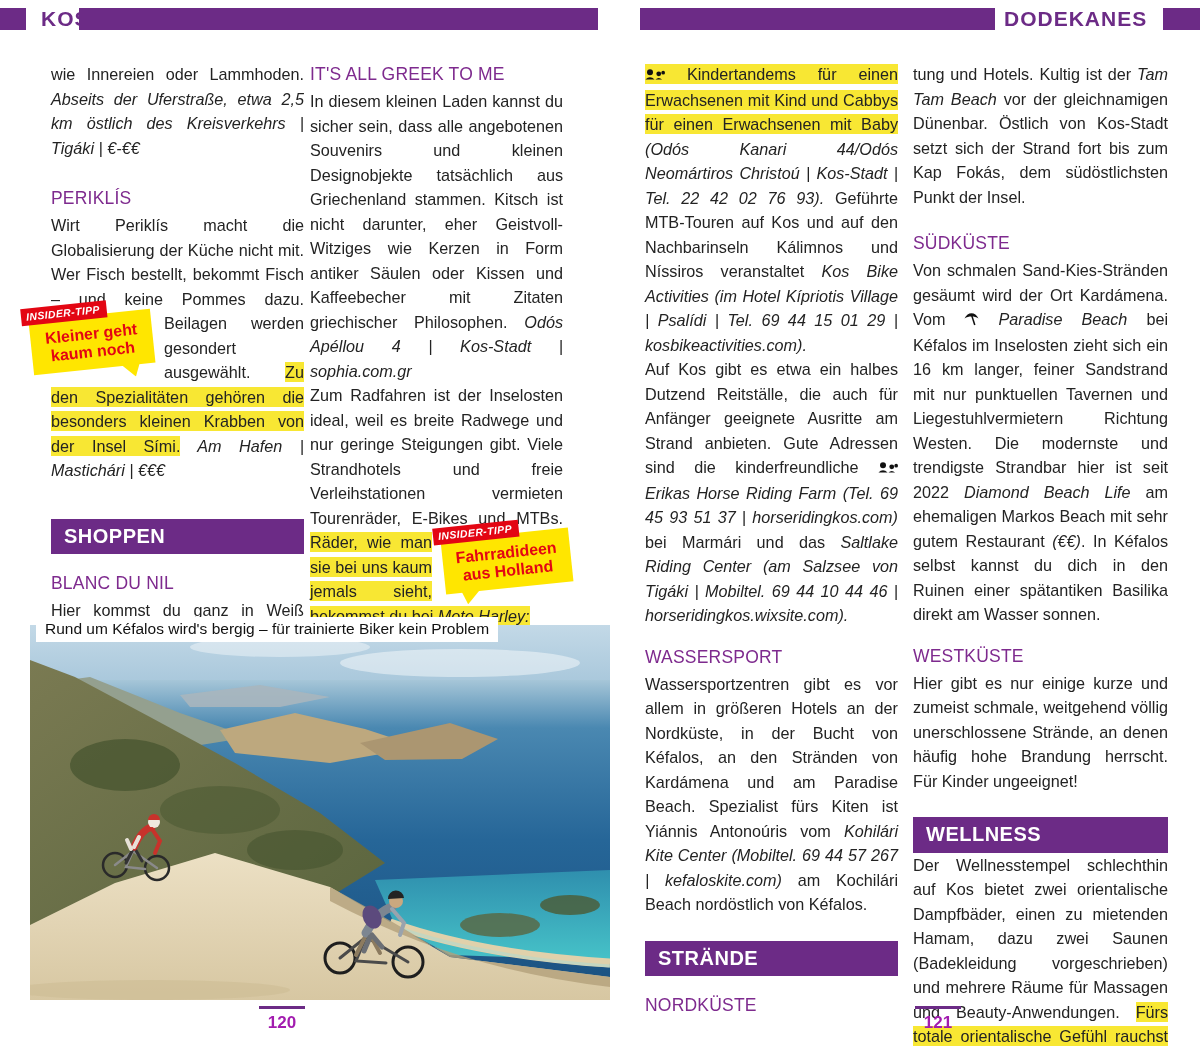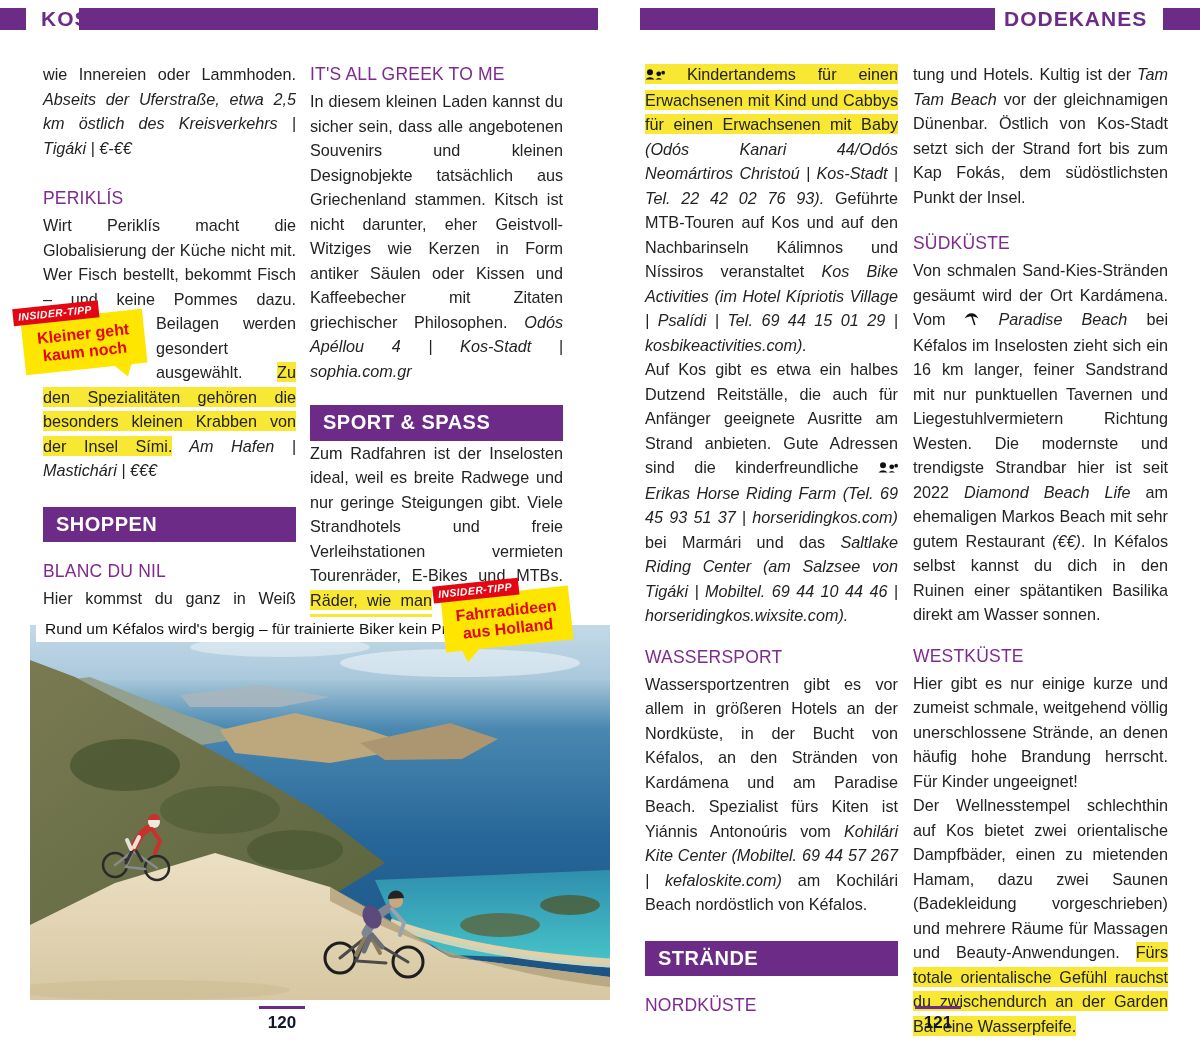--- a/index.html
+++ b/index.html
@@ -44,51 +44,50 @@
   
   .inl-icon{display:inline-block;vertical-align:-1px;}
   
   .photo{position:absolute;left:30px;top:625px;width:580px;height:375px;}
   .photo svg{display:block;width:100%;height:100%;}
   .caption{position:absolute;left:6px;top:-8px;background:#fff;color:#111;
            font-size:15.5px;line-height:1;padding:4px 9px 5px;white-space:nowrap;}
   
   .pnum{position:absolute;top:1006px;width:64px;text-align:center;}
   .pnum .line{display:block;width:46px;margin:0 auto 4px;border-top:3px solid var(--purple);}
-  .pnum .num{font-weight:bold;font-size:17px;color:#0f172a;}
+  .pnum .num{font-weight:bold;font-size:17px;color:#a21caf;}
 </style>
 </head>
 <body>
 
 <div class="spread">
 
   <div class="tb" style="left:0;width:26px;"></div>
   <div class="tb-title" style="left:41px;">KOS</div>
   <div class="tb" style="left:79px;width:519px;"></div>
   <div class="tb" style="left:640px;width:355px;"></div>
   <div class="tb-title" style="left:1004px;">DODEKANES</div>
   <div class="tb" style="left:1163px;width:37px;"></div>
 
-  <div class="col" style="left:43px;">
+  <div class="col" style="left:51px;">
     <p><span>wie Innereien oder Lammhoden. </span><span class="it">Abseits der Uferstraße, etwa 2,5 km östlich des Kreisverkehrs | Tigáki | €-€€</span></p>
 
     <h3 class="sub-h" style="margin-top:28px;">PERIKLÍS</h3>
     <p><span>Wirt Periklís macht die Globalisierung der Küche nicht mit. Wer Fisch bestellt, bekommt Fisch – und keine Pommes </span><span class="tipwrap tip-l"><span class="tip-tag">INSIDER-TIPP</span><span>Kleiner geht kaum noch</span><span class="tip-tail"></span></span><span>dazu. Beilagen werden gesondert ausgewählt. </span><mark>Zu den Spezialitäten gehören die besonders kleinen Krabben von der Insel Sími.</mark><span class="it"> Am Hafen | Mastichári | €€€</span></p>
 
-    <h2 class="block-h" style="margin-top:24px;">SHOPPEN</h2>
+    <h2 class="block-h" style="margin-top:36px;">SHOPPEN</h2>
 
     <h3 class="sub-h">BLANC DU NIL</h3>
     <p><span>Hier kommst du ganz in Weiß wieder raus, denn andere Farben sind im Laden nicht präsent. Blusen, Hemden, Kleider, Hosen, alle Teile sind aus ägyptischer Baumwolle feinster Qualität. </span><span class="it">Odós Iféstou 13 | Kos-Stadt</span></p>
   </div>
 
   <div class="col" style="left:310px;">
     <h3 class="sub-h first">IT'S ALL GREEK TO ME</h3>
     <p><span>In diesem kleinen Laden kannst du sicher sein, dass alle angebotenen Souvenirs und kleinen Designobjekte tatsächlich aus Griechenland stammen. Kitsch ist nicht darunter, eher Geistvoll-Witziges wie Kerzen in Form antiker Säulen oder Kissen und Kaffeebecher mit Zitaten griechischer Philosophen. </span><span class="it">Odós Apéllou 4 | Kos-Stadt | sophia.com.gr</span></p>
 
-    <h2 class="block-h" style="margin-top:22px;">SPORT &amp; SPASS</h2>
 
     <p><span>Zum Radfahren ist der Inselosten ideal, weil es breite Radwege und nur geringe Steigungen gibt. Viele Strandhotels und freie Verleihstationen vermieten Tourenräder, E-Bikes und MTBs. </span><span class="tipwrap tip-r"><span class="tip-tag">INSIDER-TIPP</span><span>Fahrradideen aus Holland</span><span class="tip-tail"></span></span><mark><span>Räder, wie man sie bei uns kaum jemals sieht, bekommst du bei </span><span class="it">Moto Harley:</span></mark></p>
   </div>
 
   <figure class="photo" style="margin:0;">
     <svg viewBox="0 0 580 375" preserveAspectRatio="none">
       <defs>
         <linearGradient id="sky" x1="0" y1="0" x2="0" y2="1">
           <stop offset="0" stop-color="#c3d9e7"></stop>
             <stop offset="1" stop-color="#8db5cf"></stop>
@@ -192,20 +191,21 @@
 
     <h3 class="sub-h" style="margin-top:24px;">SÜDKÜSTE</h3>
     <p><span>Von schmalen Sand-Kies-Stränden gesäumt wird der Ort Kardámena. Vom </span><span class="inl-icon"><svg width="15" height="14" viewBox="0 0 16 15">
             <path d="M0.5,7 C4,-0.5 12,-0.5 15.5,7 C11,4.2 5,4.2 0.5,7 Z" fill="#111"></path>
             <path d="M8,3 L11.5,14" stroke="#111" stroke-width="1.6"></path>
           </svg></span><span class="it"> Paradise Beach</span><span> bei Kéfalos im Inselosten zieht sich ein 16 km langer, feiner Sandstrand mit nur punktuellen Tavernen und Liegestuhlvermietern Richtung Westen. Die modernste und trendigste Strandbar hier ist seit 2022 </span><span class="it">Diamond Beach Life</span><span> am ehemaligen Markos Beach mit sehr gutem Restaurant </span><span class="it">(€€)</span><span>. In Kéfalos selbst kannst du dich in den Ruinen einer spätantiken Basilika direkt am Wasser sonnen.</span></p>
 
     <h3 class="sub-h">WESTKÜSTE</h3>
     <p><span>Hier gibt es nur einige kurze und zumeist schmale, weitgehend völlig unerschlossene Strände, an denen häufig hohe Brandung herrscht. Für Kinder ungeeignet!</span></p>
 
+    <h2 class="block-h">WELLNESS</h2>
 
     <p><span>Der Wellnesstempel schlechthin auf Kos bietet zwei orientalische Dampfbäder, einen zu mietenden Hamam, dazu zwei Saunen (Badekleidung vorgeschrieben) und mehrere Räume für Massagen und Beauty-Anwendungen. </span><mark>Fürs totale orientalische Gefühl rauchst du zwischendurch an der Garden Bar eine Wasserpfeife.</mark></p>
   </div>
 
   <div class="pnum" style="left:250px;">
     <span class="line"></span>
     <span class="num">120</span>
   </div>
   <div class="pnum" style="left:906px;text-align:center;">
     <span class="line"></span>

